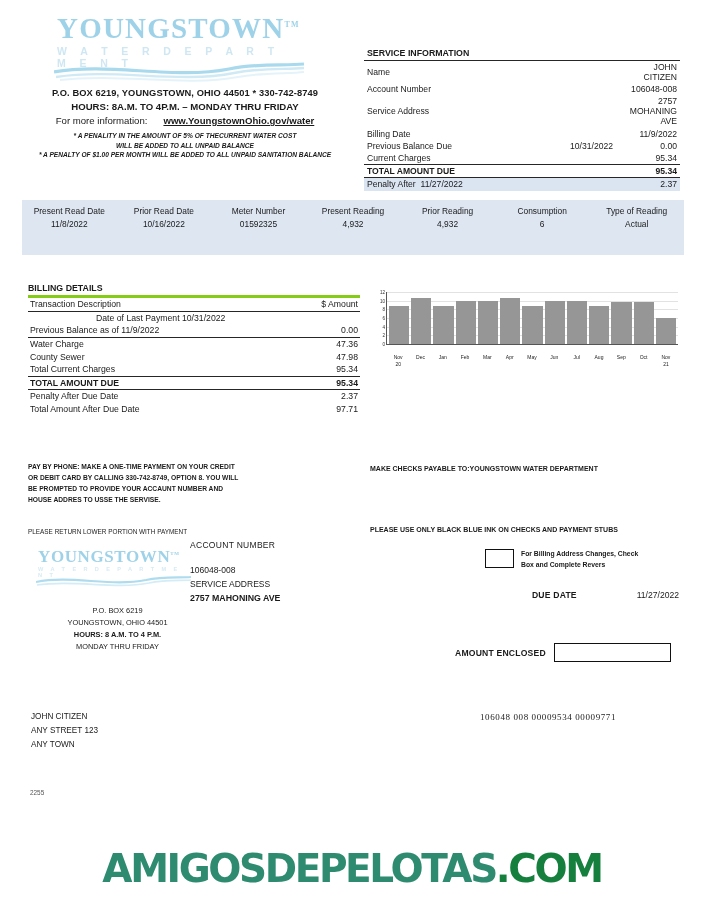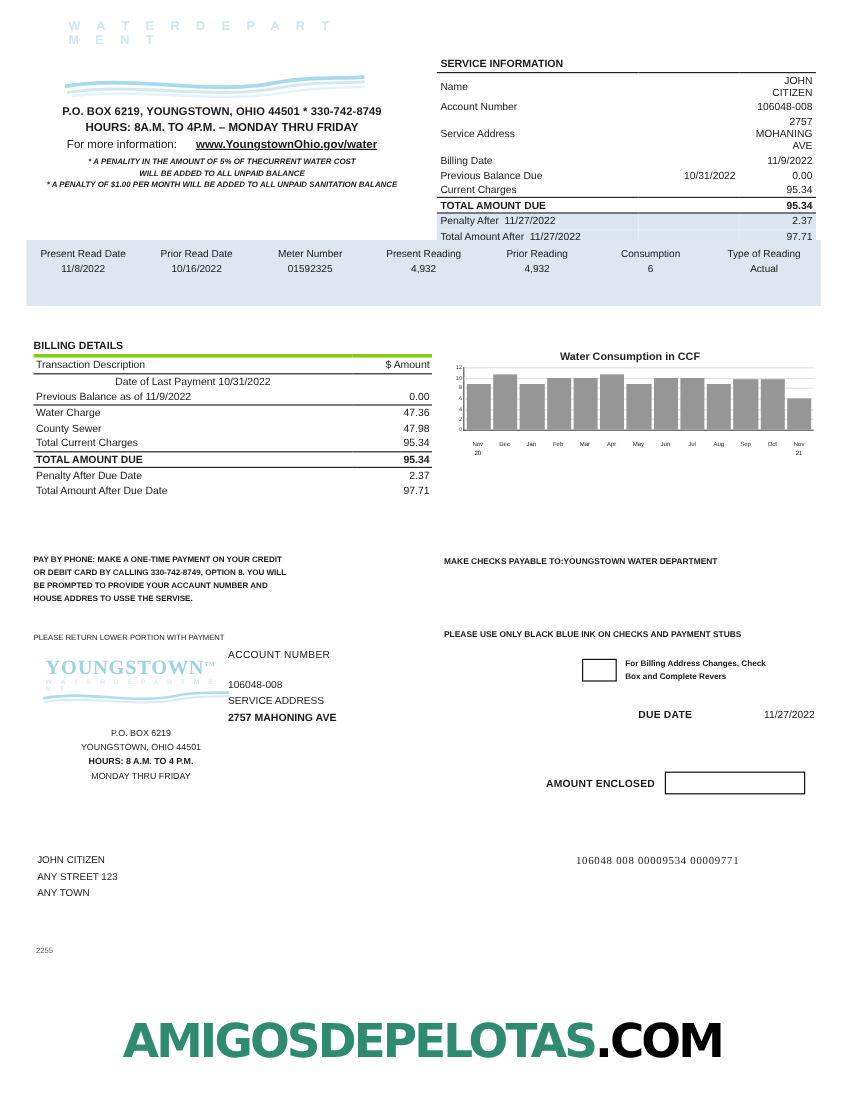--- a/index.html
+++ b/index.html
@@ -150,28 +150,31 @@
   }
   .code2255{position:absolute;left:30px;top:789px;font-size:6.4px;color:#555;}
 
   
   .wm{
     position:absolute;left:0;top:846px;width:704px;text-align:center;
     font-size:39px;font-weight:bold;font-family:"DejaVu Sans", sans-serif;
     letter-spacing:-2.4px;
   }
   .wm .g{color:#2e8b6f;margin-top:44px;}
-  .wm .k{color:#000000;}
+  .wm .k{color:#15803d;}
 </style>
 </head>
 <body>
 
 <div class="page">
 
   <div class="logo-block">
+    <div class="logo-word">
+      <span>YOUNGSTOWN</span><span class="logo-tm">TM</span>
+    </div>
     <div class="logo-sub">W A T E R   D E P A R T M E N T</div>
     <svg class="wave" viewBox="0 0 250 22">
       <path d="M0,12 C55,2 120,20 175,9 C205,3 230,6 250,4" stroke="#a9d9ec" stroke-width="3.2" fill="none"></path>
       <path d="M2,17 C60,8 125,24 180,13 C210,7 232,10 250,8" stroke="#cfe9f5" stroke-width="2.4" fill="none"></path>
       <path d="M6,20 C66,13 130,27 184,17 C212,12 234,14 250,12" stroke="#e4f3fa" stroke-width="2" fill="none"></path>
     </svg>
   </div>
 
   <div class="hdr-lines">
     <div class="h-addr">P.O. BOX 6219, YOUNGSTOWN, OHIO 44501 * 330-742-8749</div>
@@ -224,25 +227,20 @@
       <tr>
         <td class="bold tborder-bot">TOTAL AMOUNT DUE</td>
         <td class="tborder-bot mid"></td>
         <td class="bold tborder-bot amt">95.34</td>
       </tr>
       <tr>
         <td class="hl"><span>Penalty After</span>&nbsp;&nbsp;<span>11/27/2022</span></td>
         <td class="hl mid"></td>
         <td class="hl amt">2.37</td>
       </tr>
-      <tr>
-        <td class="hl tborder-bot"><span>Total Amount After</span>&nbsp;&nbsp;<span>11/27/2022</span></td>
-        <td class="hl tborder-bot mid"></td>
-        <td class="hl tborder-bot amt">97.71</td>
-      </tr>
     </tbody>
       </table>
   </div>
 
   <div class="meter">
     <div class="meter-inner">
       <div class="m-col">
         <div class="m-h">Present Read Date</div>
         <div class="m-v">11/8/2022</div>
       </div>
@@ -311,21 +309,20 @@
       </tr>
       <tr>
         <td>Total Amount After Due Date</td>
         <td class="amt">97.71</td>
       </tr>
     </tbody>
       </table>
   </div>
 
   <div class="chart-wrap">
-    <div class="chart-title">Water Consumption in CCF</div>
     <div class="chart-body">
       <div class="y-axis" id="yaxis">
           <div class="y-tick" style="top: 52px;">0</div>
           <div class="y-tick" style="top: 43.3333px;">2</div>
           <div class="y-tick" style="top: 34.6667px;">4</div>
           <div class="y-tick" style="top: 26px;">6</div>
           <div class="y-tick" style="top: 17.3333px;">8</div>
           <div class="y-tick" style="top: 8.66667px;">10</div>
           <div class="y-tick" style="top: 0px;">12</div>
         </div>

